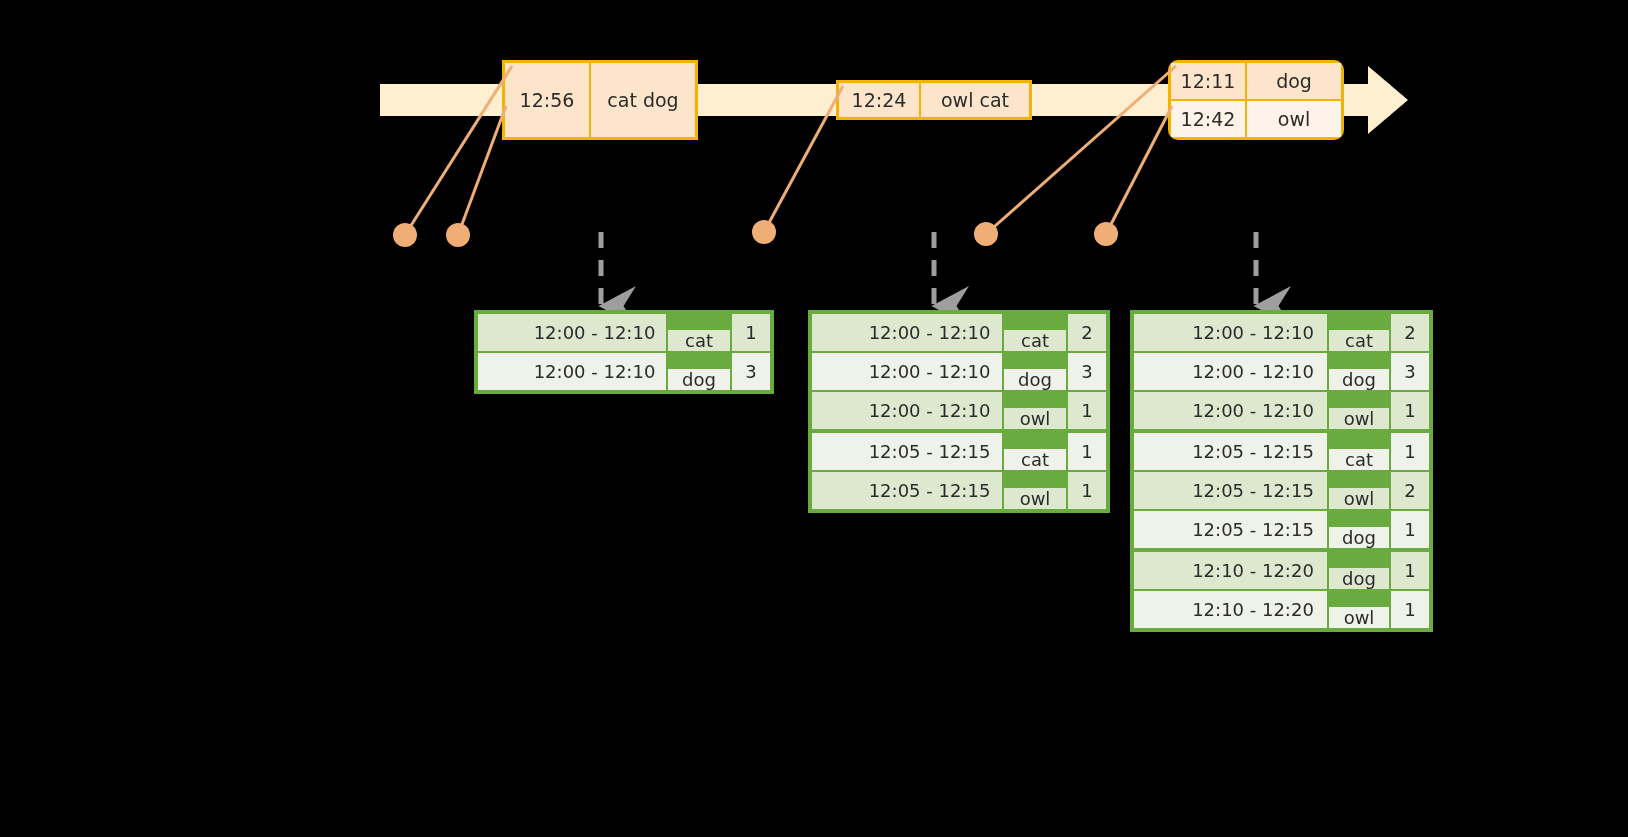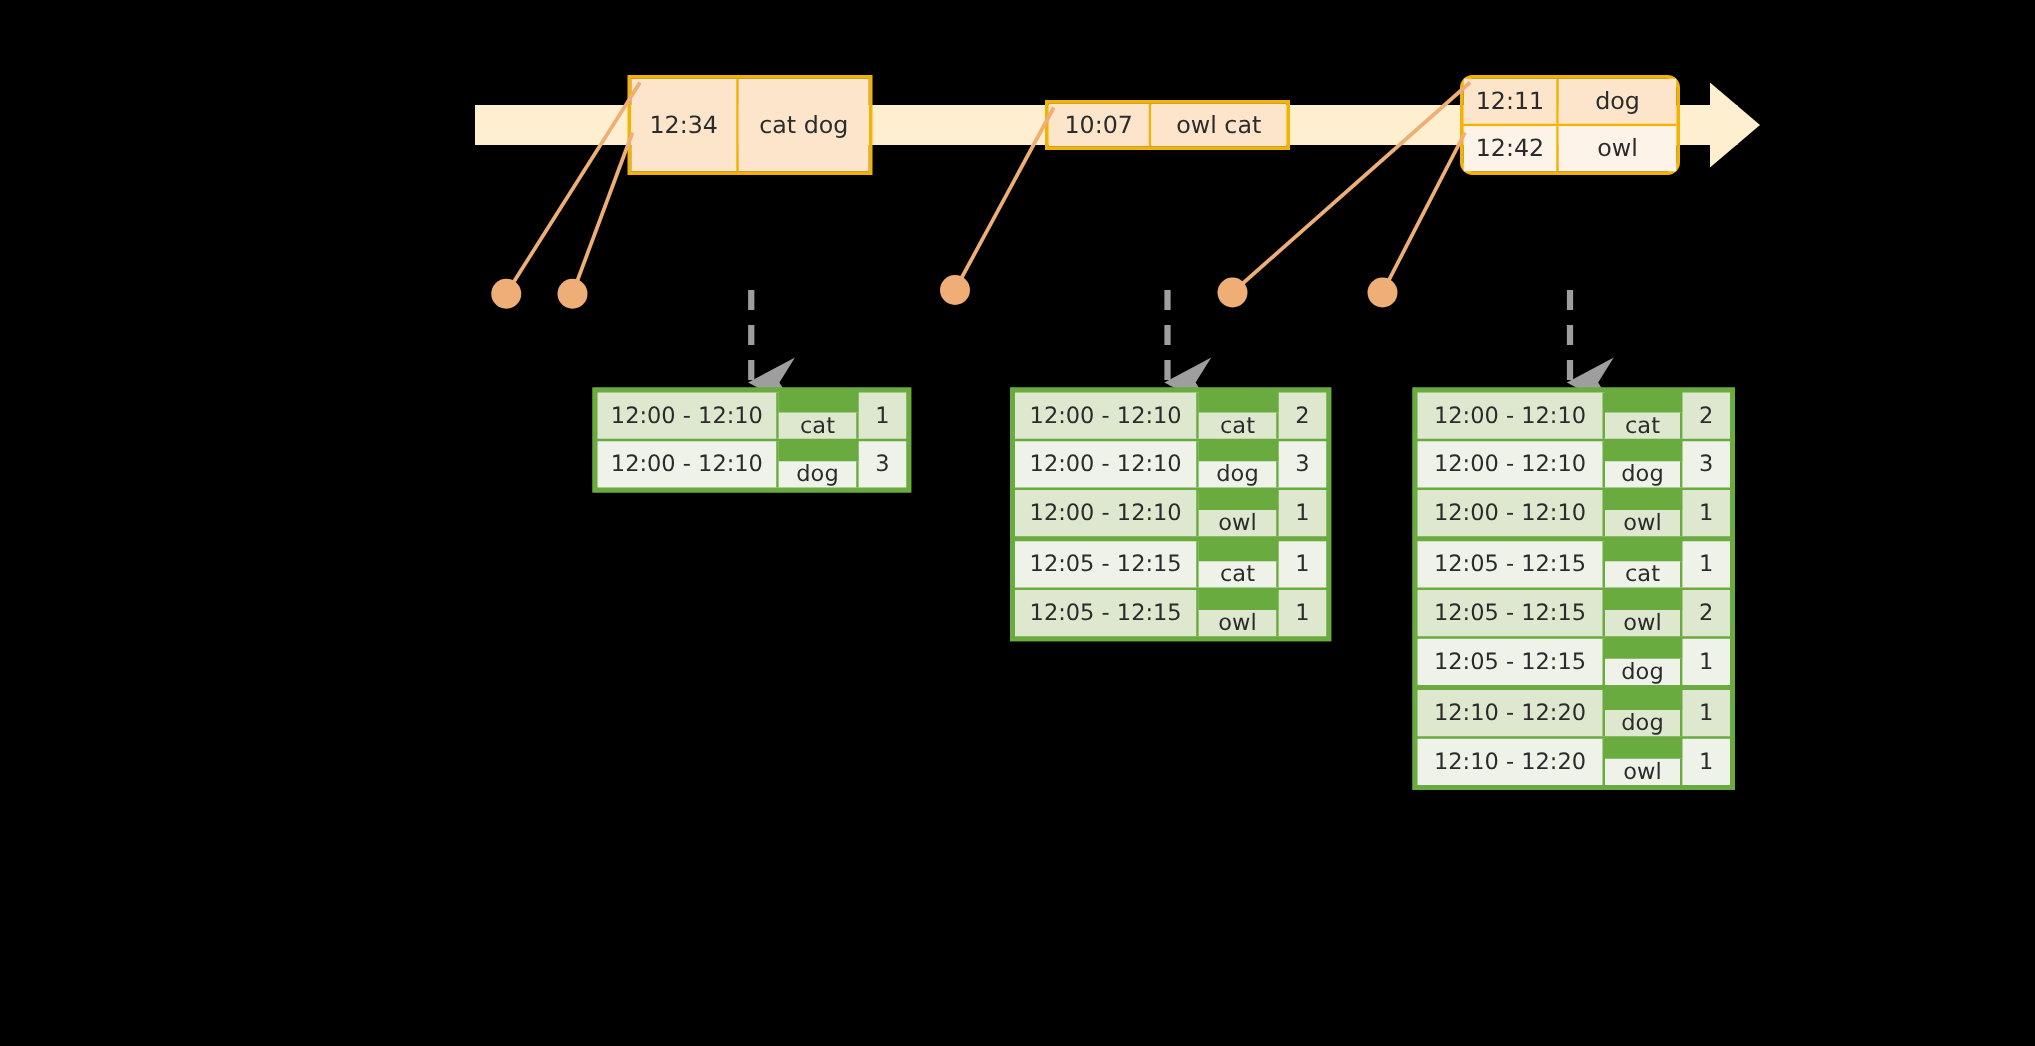--- a/index.html
+++ b/index.html
@@ -38,21 +38,21 @@
 
   
   .rtab{position:absolute;border:4px solid #6aab3f;box-sizing:border-box;
         background:#6aab3f;display:flex;flex-direction:column;}
   .rtab .trow{display:flex;height:37px;border-bottom:2px solid #6aab3f;}
   .rtab .trow:last-child{border-bottom:none;}
   .rtab .trow.sep{border-bottom:4px solid #6aab3f;}
   .rtab .c{display:flex;align-items:center;justify-content:center;
            font-size:18px;color:#2b2b2b;border-right:2px solid #6aab3f;}
   .rtab .c:last-child{border-right:none;}
-  .rtab .c.win{width:143px;}
+  .rtab .c.win{width:143px;padding-left:45px;}
   .rtab .c.key{width:62px;margin-top:16px;}
   .rtab .c.cnt{width:38px;}
   .rtab .trow.sh .c{background:#dde8cf;}
   .rtab .trow.lt .c{background:#eef2e8;}
 
   #tab1{left:474px;top:310px;}
   #tab2{left:808px;top:310px;}
   #tab3{left:1130px;top:310px;}
   #tab2 .c.win{width:145px;}
   #tab2 .c.key{width:62px;}
@@ -64,28 +64,28 @@
 </head>
 <body>
 
 <div class="stage">
 
   <div class="timeline-bar"></div>
   <div class="timeline-head"></div>
 
   <div class="evt" id="evt1">
     <div class="row a">
-      <div class="tm">12:34</div>
+      <div class="tm">12:56</div>
       <div class="pl">cat dog</div>
     </div>
   </div>
 
   <div class="evt" id="evt2">
     <div class="row a">
-      <div class="tm">10:07</div>
+      <div class="tm">12:24</div>
       <div class="pl">owl cat</div>
     </div>
   </div>
 
   <div class="evt" id="evt3">
     <div class="row a">
       <div class="tm">12:11</div>
       <div class="pl">dog</div>
     </div>
     <div class="row b">

